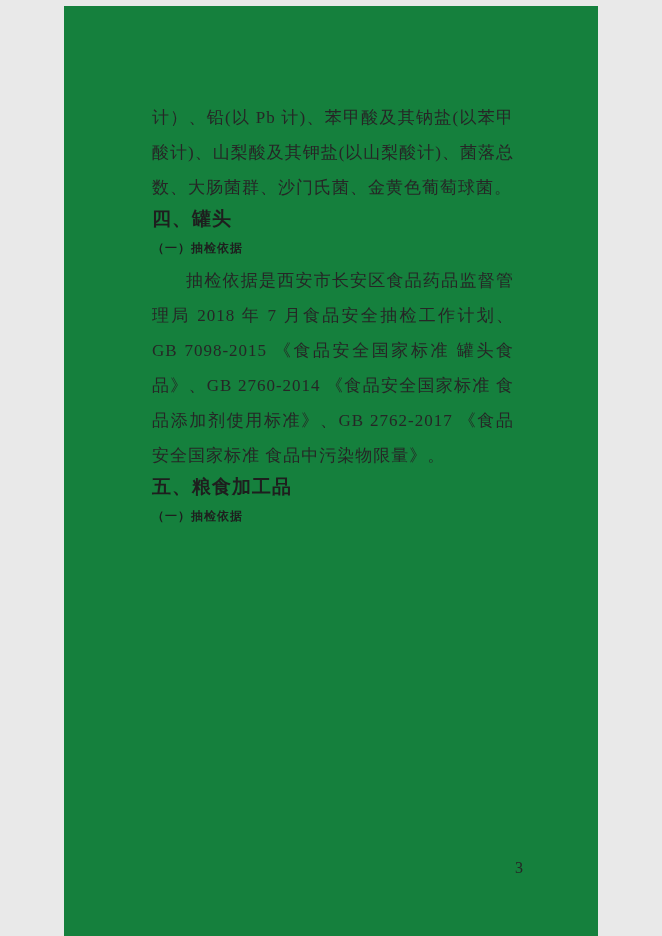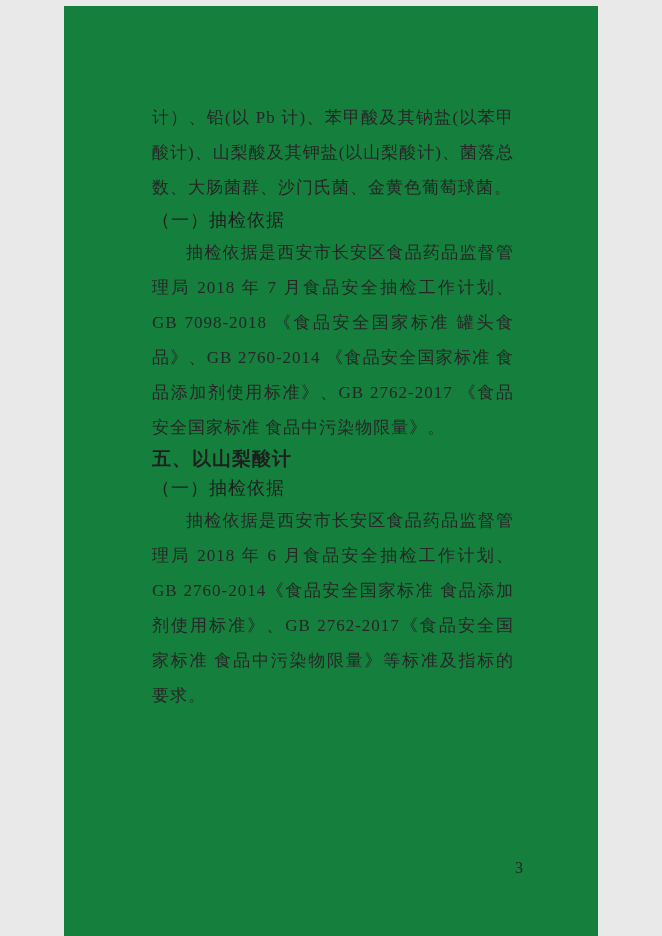--- a/index.html
+++ b/index.html
@@ -33,22 +33,22 @@
     font-family: "Liberation Sans", sans-serif;
     font-weight: bold;
     font-size: 19px;
     line-height: 28px;
     letter-spacing: 1px;
     color: #1e1e1e;
   }
   h3.subsec {
     margin: 0;
     font-family: "Liberation Serif", serif;
-    font-weight: normal;
-    font-size: 18px;
+    font-weight: bold;
+    font-size: 12px;
     line-height: 30px;
     letter-spacing: 1px;
     color: #1e1e1e;
   }
   .h2-s4   { margin-top: 9px; }
   .h3-s4a  { margin-top: 13px; }
   .p-s4a   { margin-top: 7px; }
   .h3-s4b  { margin-top: 6px; }
   .p-s4b   { margin-top: 7px; }
   .h2-s5   { margin-top: 19px; margin-left: 22px; }
@@ -64,28 +64,28 @@
     font-family: "Liberation Serif", serif;
   }
 </style>
 </head>
 <body>
 
 <div class="page">
 
   <p class="body">计）、铅(以 Pb 计)、苯甲酸及其钠盐(以苯甲酸计)、山梨酸及其钾盐(以山梨酸计)、菌落总数、大肠菌群、沙门氏菌、金黄色葡萄球菌。</p>
 
+  <h2 class="sec h2-s4">四、罐头</h2>
 
   <h3 class="subsec h3-s4a">（一）抽检依据</h3>
 
-  <p class="body first-indent p-s4a">抽检依据是西安市长安区食品药品监督管理局 2018 年 7 月食品安全抽检工作计划、GB 7098-2018 《食品安全国家标准 罐头食品》、GB 2760-2014 《食品安全国家标准 食品添加剂使用标准》、GB 2762-2017 《食品安全国家标准 食品中污染物限量》。</p>
+  <p class="body first-indent p-s4a">抽检依据是西安市长安区食品药品监督管理局 2018 年 7 月食品安全抽检工作计划、GB 7098-2015 《食品安全国家标准 罐头食品》、GB 2760-2014 《食品安全国家标准 食品添加剂使用标准》、GB 2762-2017 《食品安全国家标准 食品中污染物限量》。</p>
 
 
 
-  <h2 class="sec h2-s5">五、以山梨酸计</h2>
+  <h2 class="sec h2-s5">五、粮食加工品</h2>
 
   <h3 class="subsec h3-s5a">（一）抽检依据</h3>
 
-  <p class="body first-indent p-s5a">抽检依据是西安市长安区食品药品监督管理局 2018 年 6 月食品安全抽检工作计划、GB 2760-2014《食品安全国家标准 食品添加剂使用标准》、GB 2762-2017《食品安全国家标准 食品中污染物限量》等标准及指标的要求。</p>
 
   <div class="page-number">3</div>
 
 </div>
 
 </body></html>

